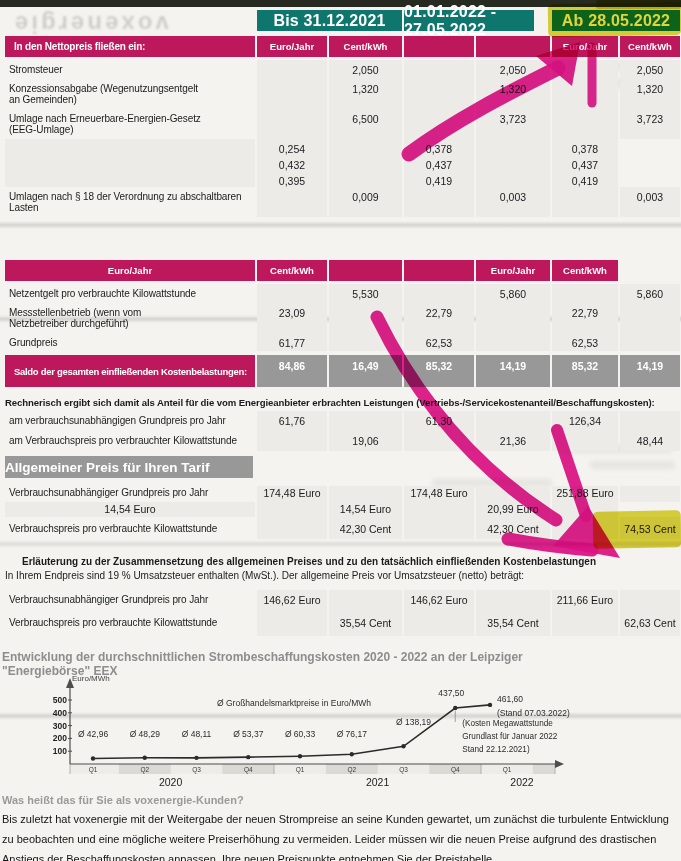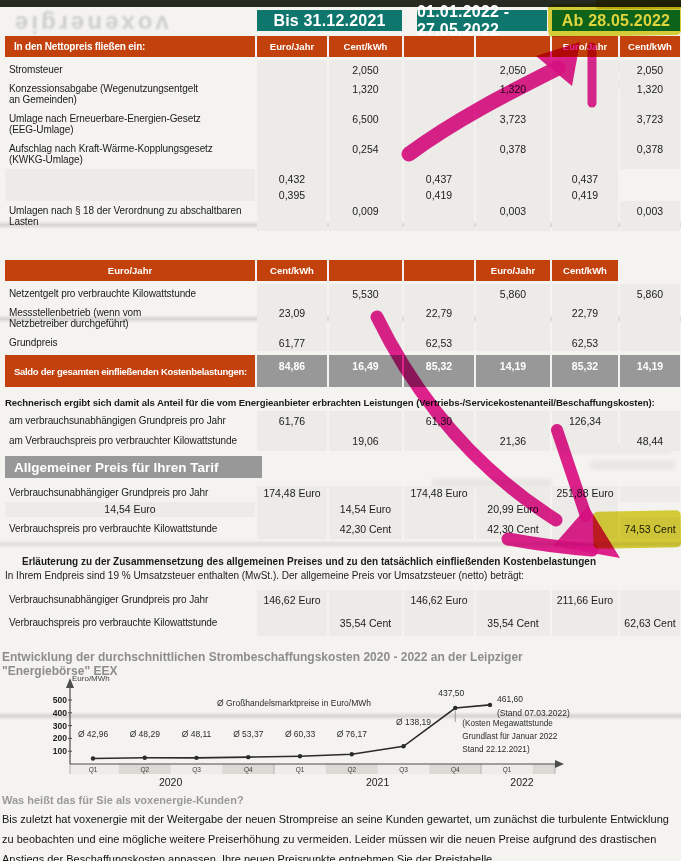--- a/index.html
+++ b/index.html
@@ -11,36 +11,36 @@
              transform:rotate(180deg);filter:blur(1px);letter-spacing:3px}
   .ghost{position:absolute;background:rgba(140,138,130,.13);filter:blur(2px);border-radius:3px}
   .streak{position:absolute;left:0;width:681px;height:8px;
           background:linear-gradient(180deg,rgba(0,0,0,0),rgba(158,154,146,.35),rgba(0,0,0,0))}
   
   .grid{display:grid;grid-template-columns:250px 70px 73px 70px 74px 66px 60px;column-gap:2px;
         margin-left:5px;width:675px}
   .pseg{position:absolute;top:10px;height:21px;background:#0f766e;color:#fff;font-weight:bold;
         font-size:16px;display:flex;align-items:center;justify-content:center;letter-spacing:.2px}
   .unitbar{height:21px}
-  .unitbar>div{background:#c2410c;color:#fff;font-weight:bold}
+  .unitbar>div{background:#be185d;color:#fff;font-weight:bold}
   .bar-label{font-size:10px;display:flex;align-items:center;padding-left:9px;letter-spacing:-.2px}
   .bar-cell{font-size:9.5px;display:flex;align-items:center;justify-content:center}
   .trow{margin-left:5px}
   .tlabel{font-size:10px;line-height:11.5px;white-space:pre-line;padding:4px 0 3px 4px;letter-spacing:-.1px}
   .tcell{background:#ecebe8;font-size:10.5px;display:flex;justify-content:center;padding-top:4px}
   #unitbar2{top:260px}
   #sect1{top:60px}#sect2{top:284px}
   #saldo{top:355px;height:32px}
   #saldo .tcell{background:#989898;color:#fff;font-weight:bold;padding-top:5px;font-size:10.5px}
   #saldo .bar-label{font-size:9.5px;letter-spacing:-.3px}
   #derived-title{top:397px;left:5px;width:674px;font-size:9.6px;font-weight:bold;letter-spacing:-.1px}
   #sect3{top:411px}
   #sect3 .trow{min-height:20px}
   #tariffbar{top:456px;left:5px;width:248px;height:22px;background:#989898;color:#fff;
-             font-weight:bold;font-size:13.5px;display:flex;align-items:center;padding-left:9px}
+             font-weight:bold;font-size:13.5px;display:flex;align-items:center;}
   #sect4{top:486px}
   #sect4 .trow{min-height:15.5px}
   #sect4 .tlabel{padding:1px 0 0 4px}
   #sect4 .tcell{padding-top:1px}
   #sect4 .trow:nth-child(3){min-height:22px}
   #sect4 .trow:nth-child(3) .tcell,#sect4 .trow:nth-child(3) .tlabel{padding-top:6px}
   #netto-title{top:556px;left:22px;width:674px;font-weight:bold;font-size:10px}
   #netto-sub{top:570px;left:5px;width:674px;font-size:10px}
   #sect5{top:590px}
   #sect5 .trow{min-height:23px}
@@ -64,21 +64,21 @@
 <div class="ghost" style="left:598px;top:79px;width:75px;height:9px"></div>
 <div class="ghost" style="left:560px;top:445px;width:112px;height:8px"></div>
 <div class="ghost" style="left:590px;top:461px;width:85px;height:8px"></div>
 <div class="ghost" style="left:432px;top:479px;width:120px;height:8px"></div>
 <div class="streak" style="top:221px"></div>
 <div class="streak" style="top:315px"></div>
 <div class="streak" style="top:540px;opacity:.7"></div>
 <div class="streak" style="top:712px"></div>
 
 <div class="pseg" style="left:257px;width:145px">Bis 31.12.2021</div>
-<div class="pseg" style="left:417px;width:130px">01.01.2022 - 27.05.2022</div>
+<div class="pseg" style="left:404px;width:130px">01.01.2022 - 27.05.2022</div>
 <div class="pseg" style="left:552px;width:128px">Ab 28.05.2022</div>
 
 <div id="unitbar1" class="abs grid unitbar" style="top:36px">
     <div class="bar-label">In den Nettopreis fließen ein:</div>
     <div class="bar-cell">Euro/Jahr</div>
     <div class="bar-cell">Cent/kWh</div>
     <div class="bar-cell"></div>
     <div class="bar-cell"></div>
     <div class="bar-cell">Euro/Jahr</div>
     <div class="bar-cell">Cent/kWh</div>
@@ -107,22 +107,20 @@
       <div class="tlabel">Umlage nach Erneuerbare-Energien-Gesetz
 (EEG-Umlage)</div>
       <div class="tcell"></div>
       <div class="tcell">6,500</div>
       <div class="tcell"></div>
       <div class="tcell">3,723</div>
       <div class="tcell"></div>
       <div class="tcell">3,723</div>
     </div>
     <div class="grid trow">
-      <div class="tlabel">Aufschlag nach Kraft-Wärme-Kopplungsgesetz
-(KWKG-Umlage)</div>
       <div class="tcell"></div>
       <div class="tcell">0,254</div>
       <div class="tcell"></div>
       <div class="tcell">0,378</div>
       <div class="tcell"></div>
       <div class="tcell">0,378</div>
     </div>
     <div class="grid trow">
       <div class="tcell"></div>
       <div class="tcell">0,432</div>

